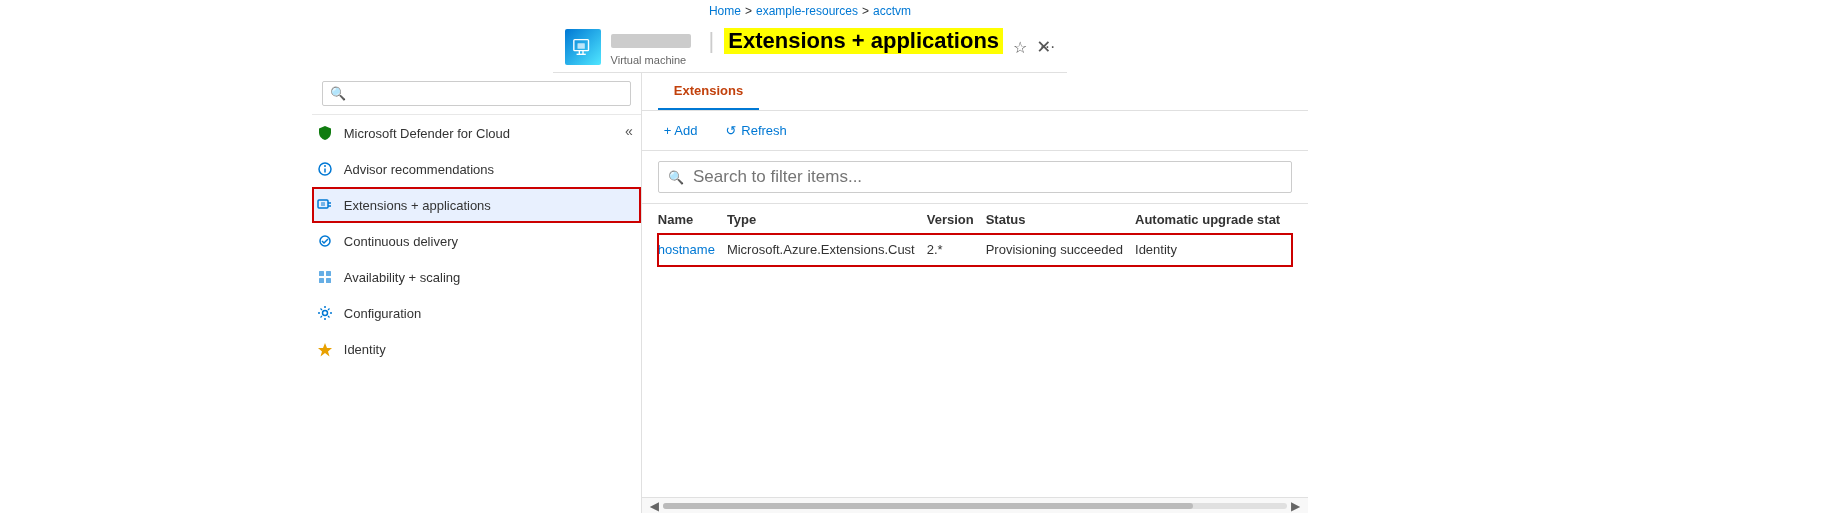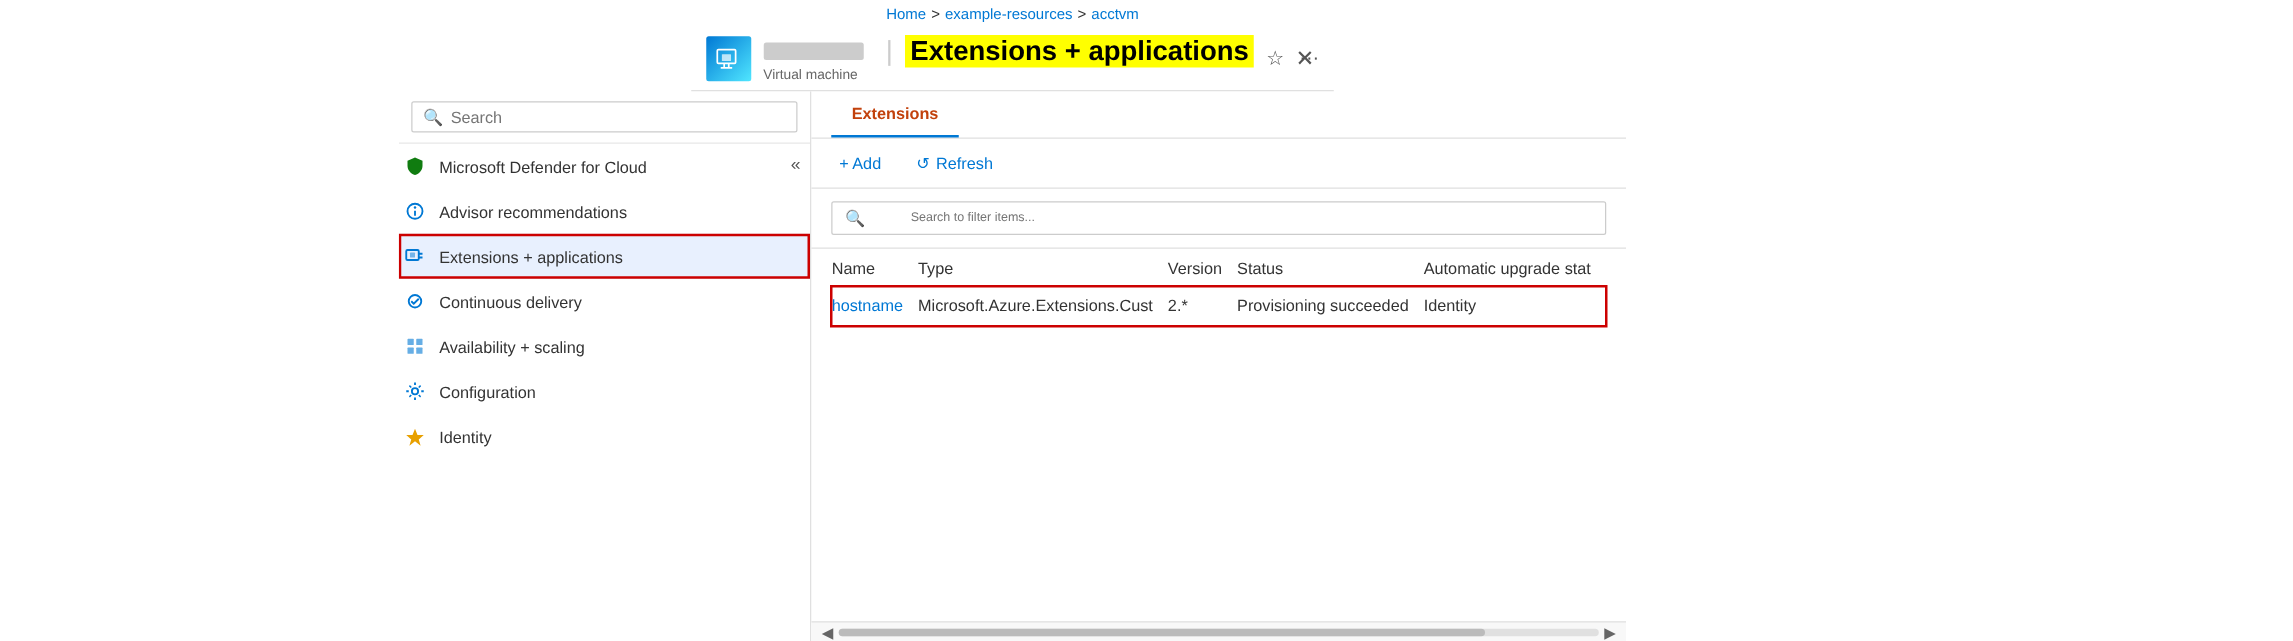--- a/index.html
+++ b/index.html
@@ -60,26 +60,26 @@
     .tab { padding: 10px 16px; font-size: 13px; cursor: pointer; color: #333; border-bottom: 2px solid transparent; }
     .tab.active { border-bottom: 2px solid #0078d4; font-weight: 600; color: #c2410c; }
 
     
     .toolbar { display: flex; align-items: center; padding: 8px 16px; gap: 16px; border-bottom: 1px solid #e0e0e0; }
     .toolbar-btn { display: flex; align-items: center; gap: 5px; cursor: pointer; color: #0078d4; font-size: 13px; padding: 4px 6px; }
 
     
     .filter-bar { padding: 10px 16px; border-bottom: 1px solid #e0e0e0; }
     .filter-search-box { display: flex; align-items: center; border: 1px solid #ccc; border-radius: 2px; padding: 5px 10px; gap: 8px; background: #fff; }
-    .filter-search-box input { border: none; outline: none; font-size: 10px; flex: 1; color: #333; margin-left: 28px; }
+    .filter-search-box input { border: none; outline: none; font-size: 17px; flex: 1; color: #333; }
 
     
     .table-container { flex: 1; overflow: auto; padding: 0 16px; }
     table { width: 100%; border-collapse: collapse; }
-    thead th { text-align: left; padding: 8px 12px 6px 0; font-weight: 400; font-size: 13px; color: #333; border-bottom: 1px solid #e0e0e0; }
+    thead th { text-align: left; padding: 8px 12px 6px 0; font-weight: 700; font-size: 13px; color: #333; border-bottom: 1px solid #e0e0e0; }
     tbody tr { border-bottom: 1px solid #f0f0f0; }
     tbody tr.highlighted { outline: 2px solid #c00; outline-offset: -1px; }
     tbody td { padding: 8px 12px 8px 0; font-size: 13px; color: #333; }
     tbody td a { color: #0078d4; text-decoration: none; }
 
     
     .bottom-scrollbar { height: 16px; border-top: 1px solid #e0e0e0; display: flex; align-items: center; padding: 0 4px; background: #f8f8f8; }
     .scrollbar-track { flex: 1; height: 6px; background: #e0e0e0; border-radius: 3px; position: relative; }
     .scrollbar-thumb { position: absolute; left: 0; top: 0; height: 6px; width: 85%; background: #bbb; border-radius: 3px; }
     .scroll-arrow { color: #666; font-size: 12px; cursor: pointer; padding: 0 4px; }
@@ -123,21 +123,20 @@
     </div>
     <span class="header-close">✕</span>
   </div>
 
   <div class="main-layout">
 
     <div class="sidebar">
       <div class="sidebar-search">
         <div class="sidebar-search-box">
           <span class="sidebar-search-icon">🔍</span>
-          <input type="text" placeholder="Search" style="">
         </div>
       </div>
 
       <div class="sidebar-scroll">
         <span class="sidebar-collapse">«</span>
 
         <div class="sidebar-item">
           <div class="sidebar-item-icon icon-shield">
             <svg width="16" height="16" viewBox="0 0 16 16" fill="#107c10">
               <path d="M8 1L2 3.5v4c0 3.5 2.5 6.5 6 7.5 3.5-1 6-4 6-7.5v-4L8 1z"></path>

